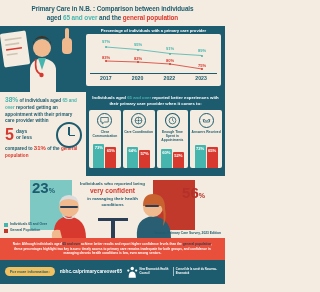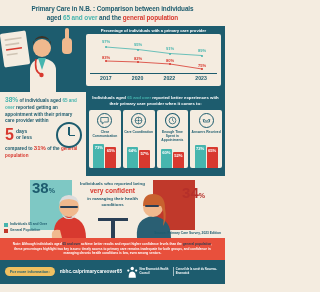--- a/index.html
+++ b/index.html
@@ -312,22 +312,22 @@
       </div>
 
     </div>
   </div>
 </div>
 
 <div class="sec3">
   <div class="s3-panel-l"></div>
   <div class="s3-panel-r"></div>
 
-  <div class="s3-38"><span>38</span><i>%</i></div>
-  <div class="s3-34"><span>34</span><i>%</i></div>
+  <div class="s3-38"><span>23</span><i>%</i></div>
+  <div class="s3-34"><span>56</span><i>%</i></div>
 
   <div class="s3-mid">
     <div class="t1">Individuals who reported being</div>
     <div class="t2">very confident</div>
     <div class="t1">in managing their health conditions</div>
   </div>
 
   <svg class="person" style="left:46px" width="60" height="46" viewBox="0 0 60 46">
     <path d="M8 46 Q6 26 22 24 Q40 26 40 46 Z" fill="#d8392f"></path>
     <circle cx="23" cy="15" r="10" fill="#f0b98e"></circle>

